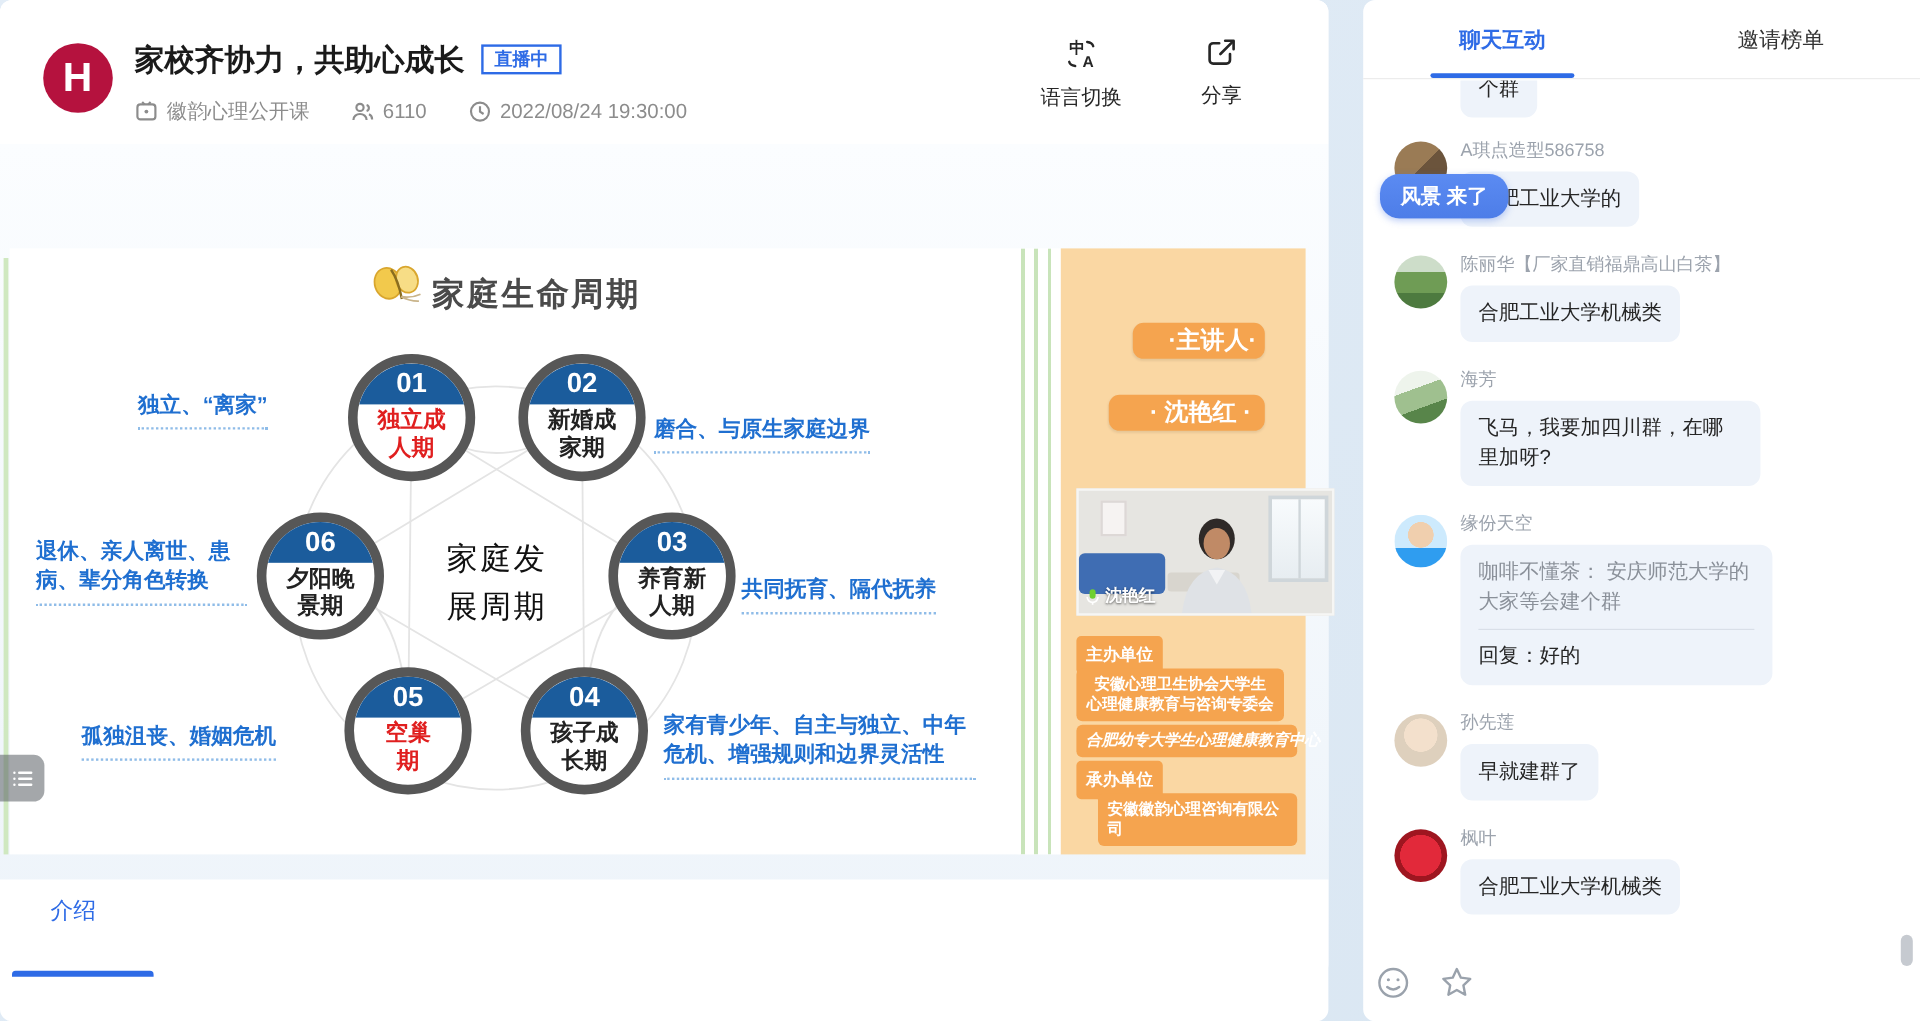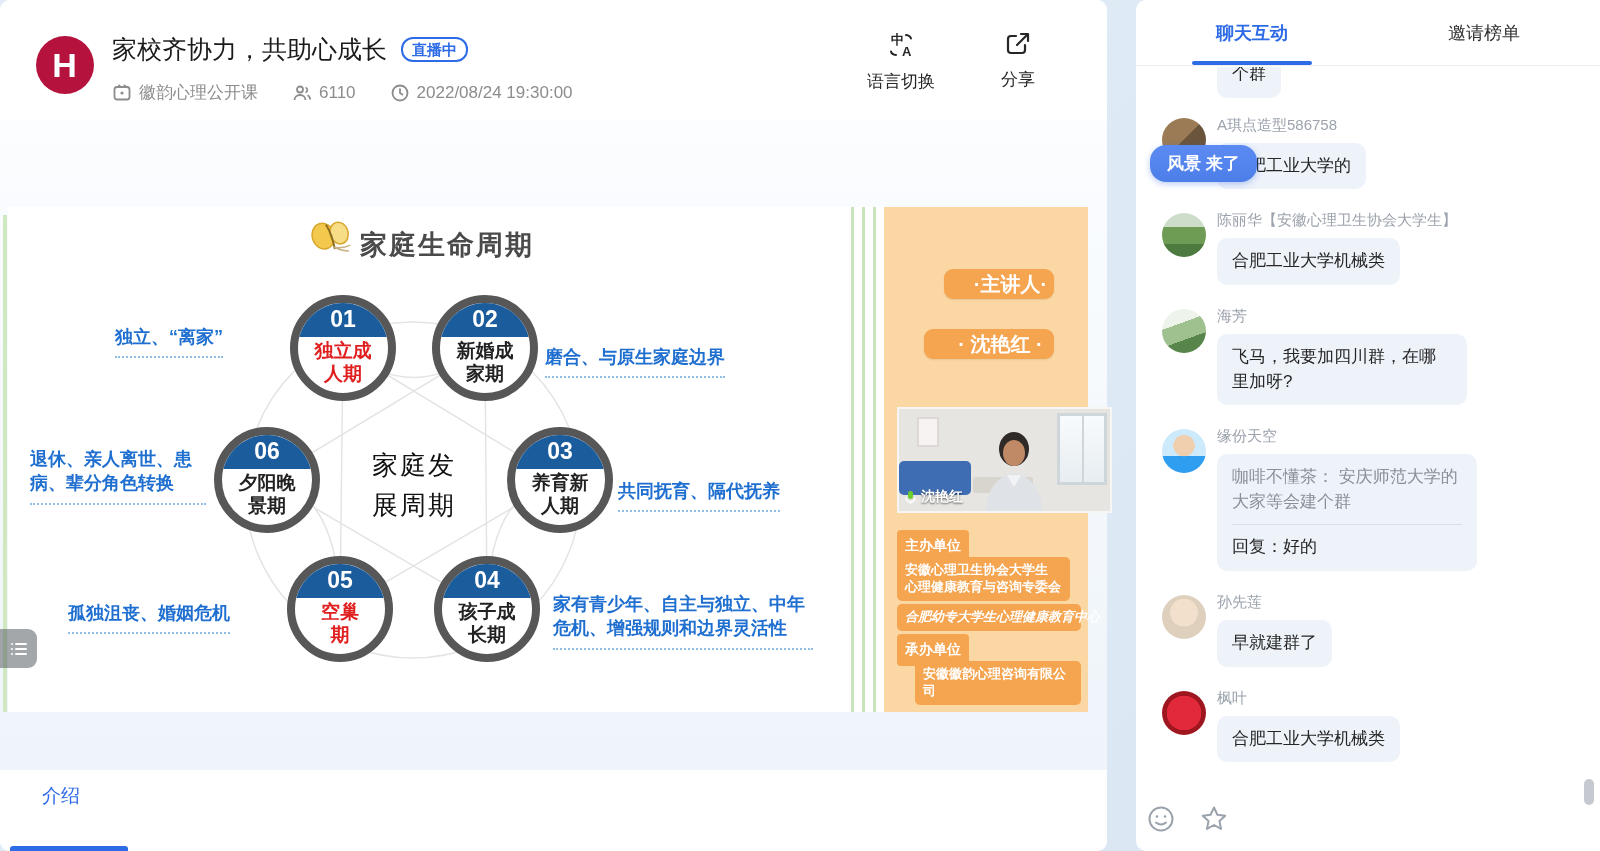--- a/index.html
+++ b/index.html
@@ -1,28 +1,28 @@
 <!DOCTYPE html>
 <html><head>
 <meta charset="utf-8">
 <style>
   * { margin:0; padding:0; box-sizing:border-box; }
   html,body { width:1600px; height:851px; overflow:hidden; }
   body { font-family:"Liberation Sans","DejaVu Sans",sans-serif; background:linear-gradient(135deg,#e3edf7 0%,#d9e6f2 100%); position:relative; }
-  .pre { white-space:pre-line; }
+  .pre { white-space:pre-line;text-align:center; }
 
   
   .main-card { position:absolute; left:0; top:0; width:1107px; height:851px; background:#fff; border-radius:10px; }
 
   
   .header { position:absolute; left:0; top:0; width:100%; height:120px; background:#fff; border-radius:10px 10px 0 0; }
   .logo { position:absolute; left:36px; top:36px; width:58px; height:58px; border-radius:50%; background:#b5123e; color:#fff; font-weight:bold; font-size:34px; display:flex; align-items:center; justify-content:center; letter-spacing:1px; }
   .title-row { position:absolute; left:112px; top:33px; display:flex; align-items:center; gap:14px; }
-  .page-title { font-size:25px; font-weight:normal; color:#1a1a1a; }
-  .live-badge { border:2px solid #2e6be6; color:#2e6be6; font-size:15px; font-weight:bold; border-radius:12px; padding:3px 9px; line-height:1; }
+  .page-title { font-size:25px; font-weight:bold; color:#1a1a1a; }
+  .live-badge { border:2px solid #2e6be6; color:#2e6be6; font-size:15px; font-weight:bold; border-radius:0; padding:3px 9px; line-height:1; }
   .meta-row { position:absolute; left:112px; top:81px; display:flex; align-items:center; gap:34px; color:#8c8c8c; font-size:17px; }
   .meta { display:flex; align-items:center; gap:7px;text-align:center; }
   .meta svg { stroke:#8c8c8c; }
   .actions { position:absolute; right:72px; top:30px; display:flex; gap:66px; }
   .action { display:flex; flex-direction:column; align-items:center; gap:10px; cursor:pointer; color:#262626; }
   .action .lbl { font-size:17px; color:#262626; }
 
   
   .player { position:absolute; left:0; top:120px; width:1107px; height:650px; background:linear-gradient(180deg,#fbfdff 0%,#eef4fa 100%); }
   .green-line-left { position:absolute; left:3px; top:95px; width:4px; height:497px; background:#cfe8c0; }
@@ -66,21 +66,21 @@
   .v-person { position:absolute; left:78px; bottom:0; }
   .v-label { position:absolute; left:5px; bottom:5px; display:flex; align-items:center; gap:4px; color:#fff; font-size:14px; font-weight:bold; text-shadow:0 1px 2px rgba(0,0,0,.6); }
   .sp-tag { position:absolute; left:13px; background:#f5a44f; color:#fff; font-size:14px; font-weight:bold; border-radius:4px; padding:7px 8px; }
   .sp-bar { position:absolute; left:13px; background:#f5a44f; color:#fff; font-size:13px; font-weight:bold; border-radius:5px; padding:5px 8px; line-height:1.3; }
   .t-org { top:323px; } .b-org1 { top:350px; width:173px; } .b-org2 { top:397px; width:184px; white-space:nowrap;font-style:italic; }
   .t-host { top:427px; } .b-host1 { top:454px; width:166px;margin-left:18px; }
 
   .list-toggle { position:absolute; left:0; top:509px; width:37px; height:39px; background:rgba(90,95,100,.55); border-radius:0 9px 9px 0; display:flex; align-items:center; justify-content:center; cursor:pointer; }
 
   
-  .bottom-bar { position:absolute; left:0; top:770px; width:1107px; height:81px; background:#fff; border-radius:0 0 10px 10px; }
+  .bottom-bar { position:absolute; left:0; top:733px; width:1107px; height:81px; background:#fff; border-radius:0 0 10px 10px; }
   .intro-tab { position:absolute; left:42px; top:13px; font-size:19px; color:#2e6be6; cursor:pointer; }
   .intro-underline { position:absolute; left:10px; bottom:0; width:118px; height:5px; background:#2e6be6; border-radius:3px 3px 0 0; }
 
   
   .chat-card { position:absolute; left:1136px; top:0; width:464px; height:851px; background:#fff; border-radius:10px 0 0 10px; }
   .chat-tabs { position:absolute; left:0; top:0; width:100%; height:66px; display:flex; border-bottom:1px solid #ececec; }
   .chat-tab { flex:1; display:flex; align-items:center; justify-content:center; font-size:18px; color:#333; cursor:pointer; position:relative; }
   .chat-tab.active { color:#2e6be6; font-weight:bold; }
   .chat-tab.active:after { content:""; position:absolute; left:50%; transform:translateX(-50%); bottom:0; width:120px; height:4px; background:#2e6be6; border-radius:2px; }
 
@@ -298,21 +298,21 @@
       <div class="avatar av0"></div>
       <div class="m-body">
         <div class="m-name">A琪点造型586758</div>
         <span class="bubble">合肥工业大学的</span>
       </div>
     </div>
 
     <div class="msg">
       <div class="avatar av1"></div>
       <div class="m-body">
-        <div class="m-name">陈丽华【安徽心理卫生协会大学生】</div>
+        <div class="m-name">陈丽华【厂家直销福鼎高山白茶】</div>
         <span class="bubble">合肥工业大学机械类</span>
       </div>
     </div>
 
     <div class="msg">
       <div class="avatar av2"></div>
       <div class="m-body">
         <div class="m-name">海芳</div>
         <span class="bubble" style="max-width:250px">飞马，我要加四川群，在哪里加呀?</span>
       </div>

